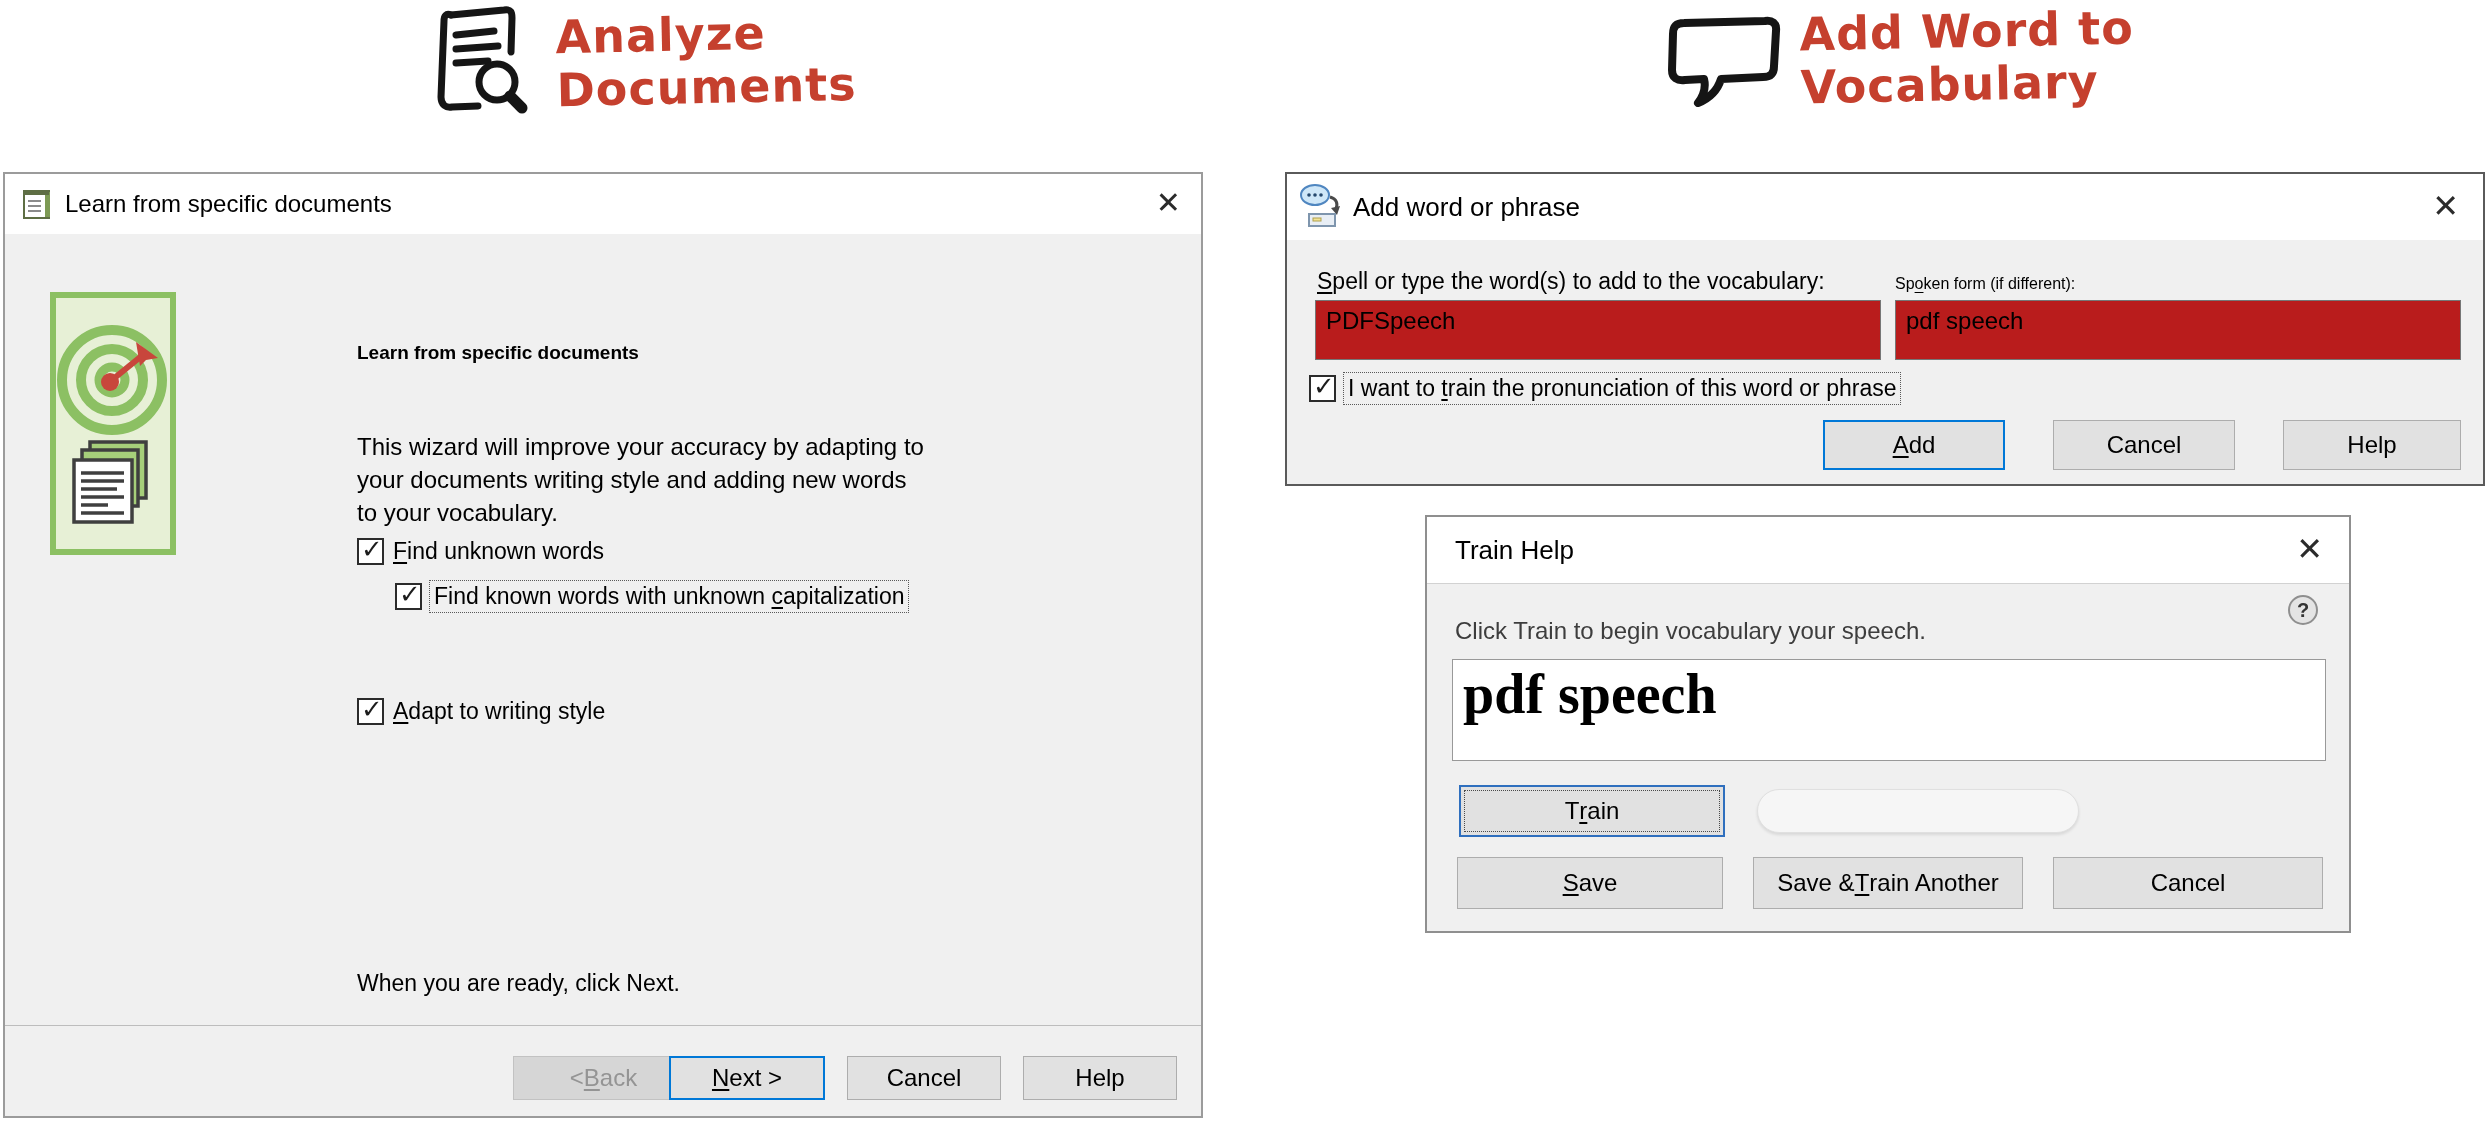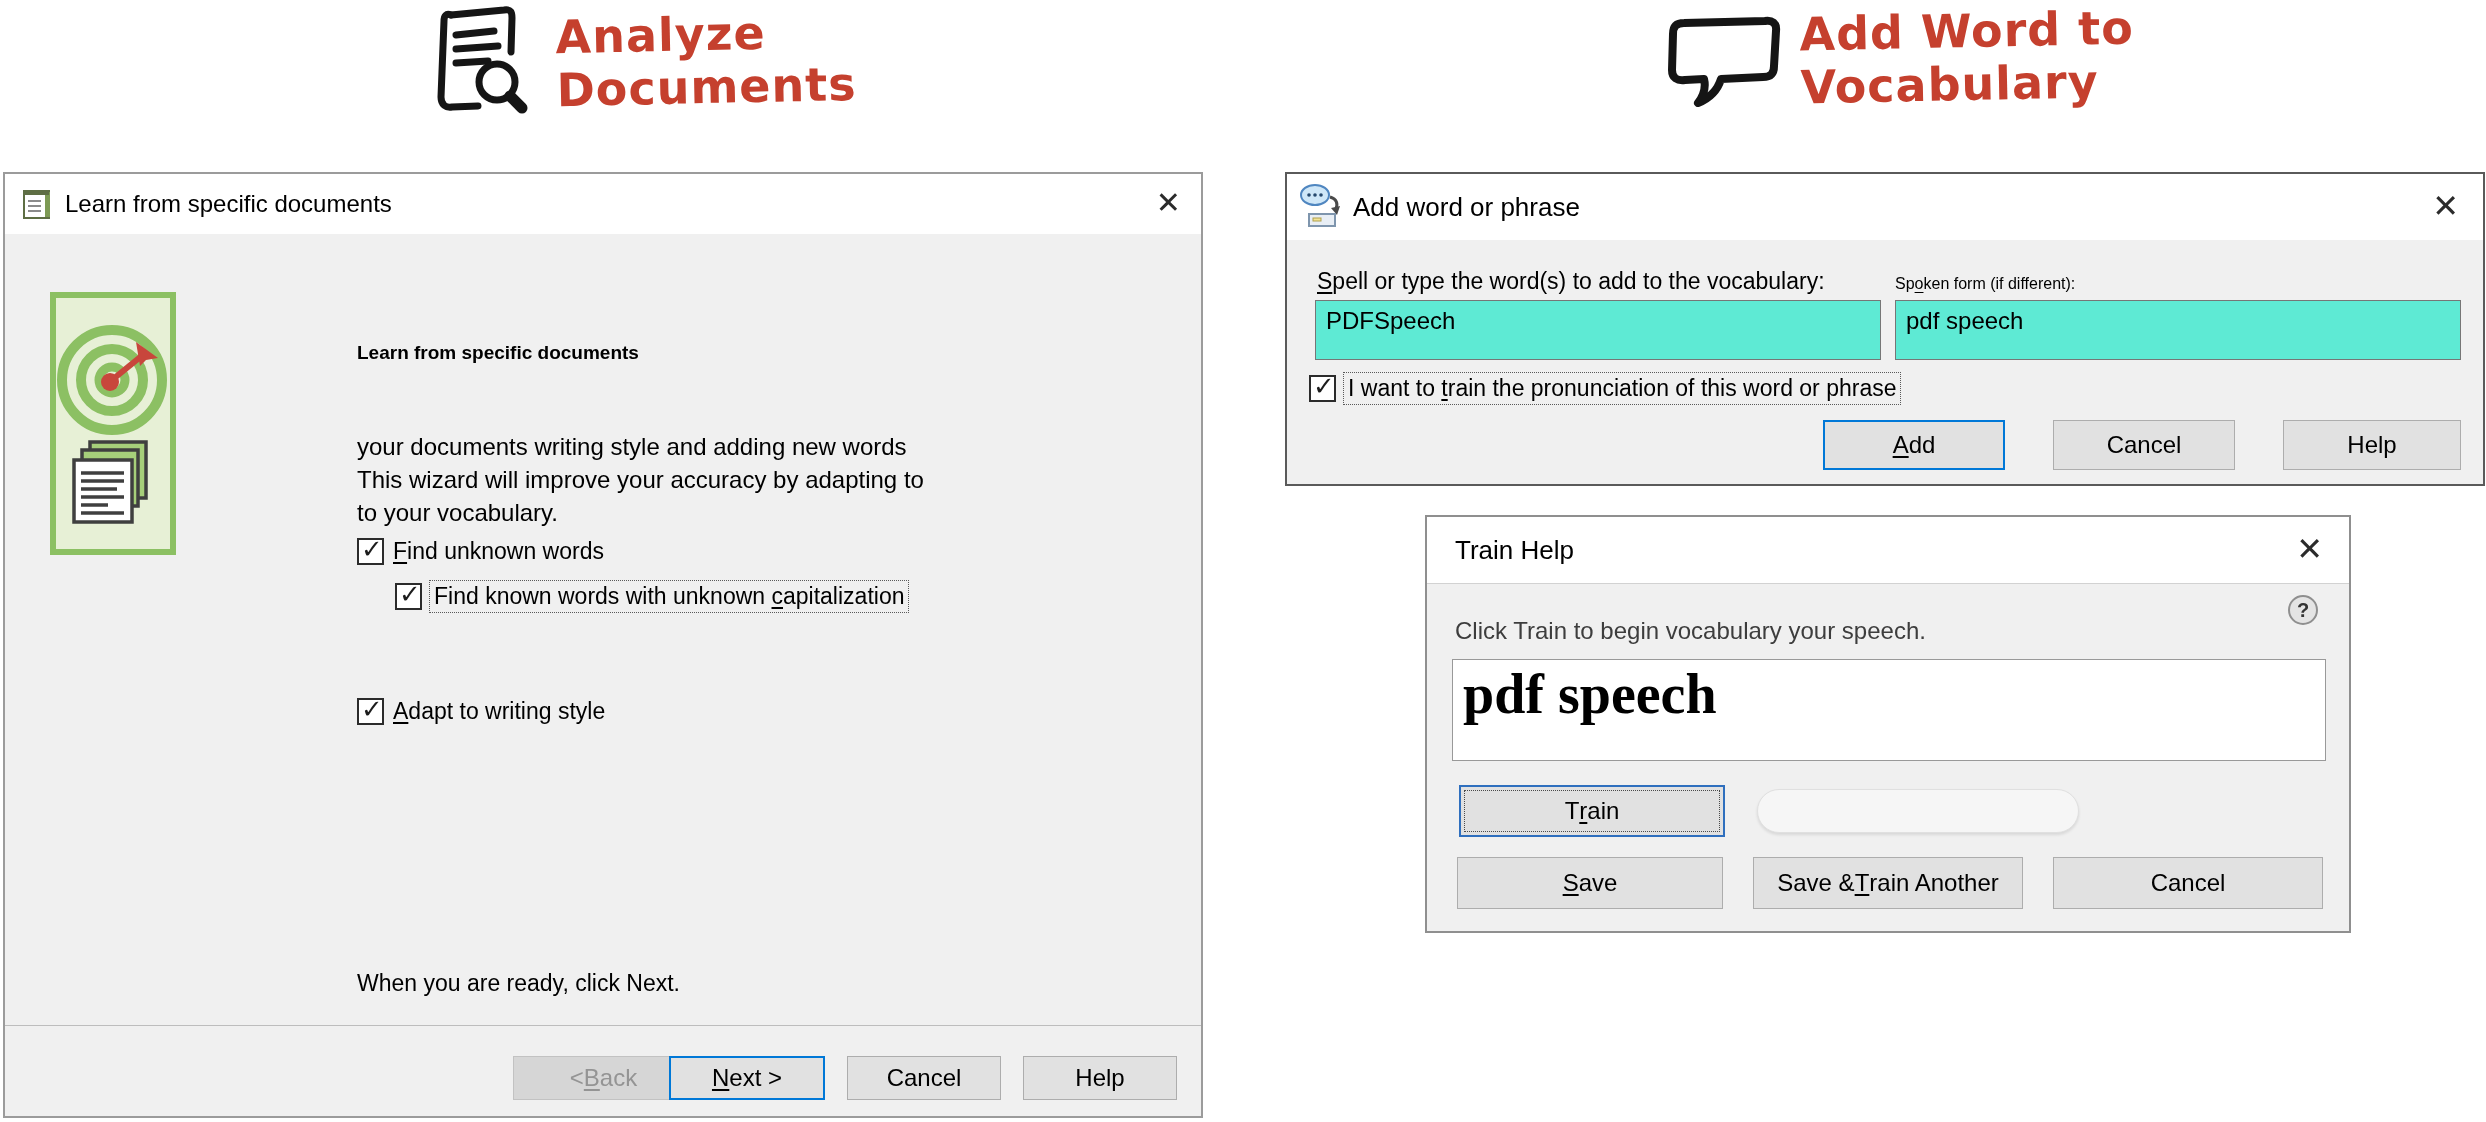--- a/index.html
+++ b/index.html
@@ -43,21 +43,21 @@
     box-sizing:border-box; position:relative; flex:0 0 auto;
   }
   .cb-mark {
     position:absolute; left:2px; top:-6px; font-size:26px; color:#1c1c1c;
     font-family:"DejaVu Sans", sans-serif;
   }
   .cb-label { font-size:23px; margin-left:9px; white-space:nowrap; }
   .cb-label.focus-rect { border:1px dotted #5a5a5a; padding:2px 4px; margin-left:7px; }
 
   .textbox {
-    position:absolute; background:#5eead4; border:1px solid #767676;
+    position:absolute; background:#b91c1c; border:1px solid #767676;
     font-size:24px; padding:6px 10px; box-sizing:border-box; white-space:nowrap;
   }
 
   u { text-underline-offset:3px; }
 
   
   #wizard { left:3px; top:172px; width:1200px; height:946px; border:2px solid #9b9b9b; }
   #wizard .titlebar { height:60px; }
   #wizard .title-text { font-size:24px; margin-left:10px; }
   #wz-title-icon { margin-left:16px; display:flex; }
@@ -194,22 +194,22 @@
         <line x1="31" y1="205" x2="74" y2="205"></line>
         <line x1="31" y1="213" x2="58" y2="213"></line>
         <line x1="31" y1="221" x2="74" y2="221"></line>
       </g>
     </svg>
   </div>
 
   <div class="abs" id="wz-heading">Learn from specific documents</div>
 
   <div class="abs" id="wz-desc">
+    <div>This wizard will improve your accuracy by adapting to</div>
     <div>your documents writing style and adding new words</div>
-    <div>This wizard will improve your accuracy by adapting to</div>
     <div>to your vocabulary.</div>
   </div>
 
   <div class="cb-row" id="wz-cb1">
     <span class="cb-box">
         <span class="cb-mark">✓</span>
       </span>
     <span class="cb-label"><u>F</u>ind unknown words</span>
   </div>
   <div class="cb-row" id="wz-cb2">

